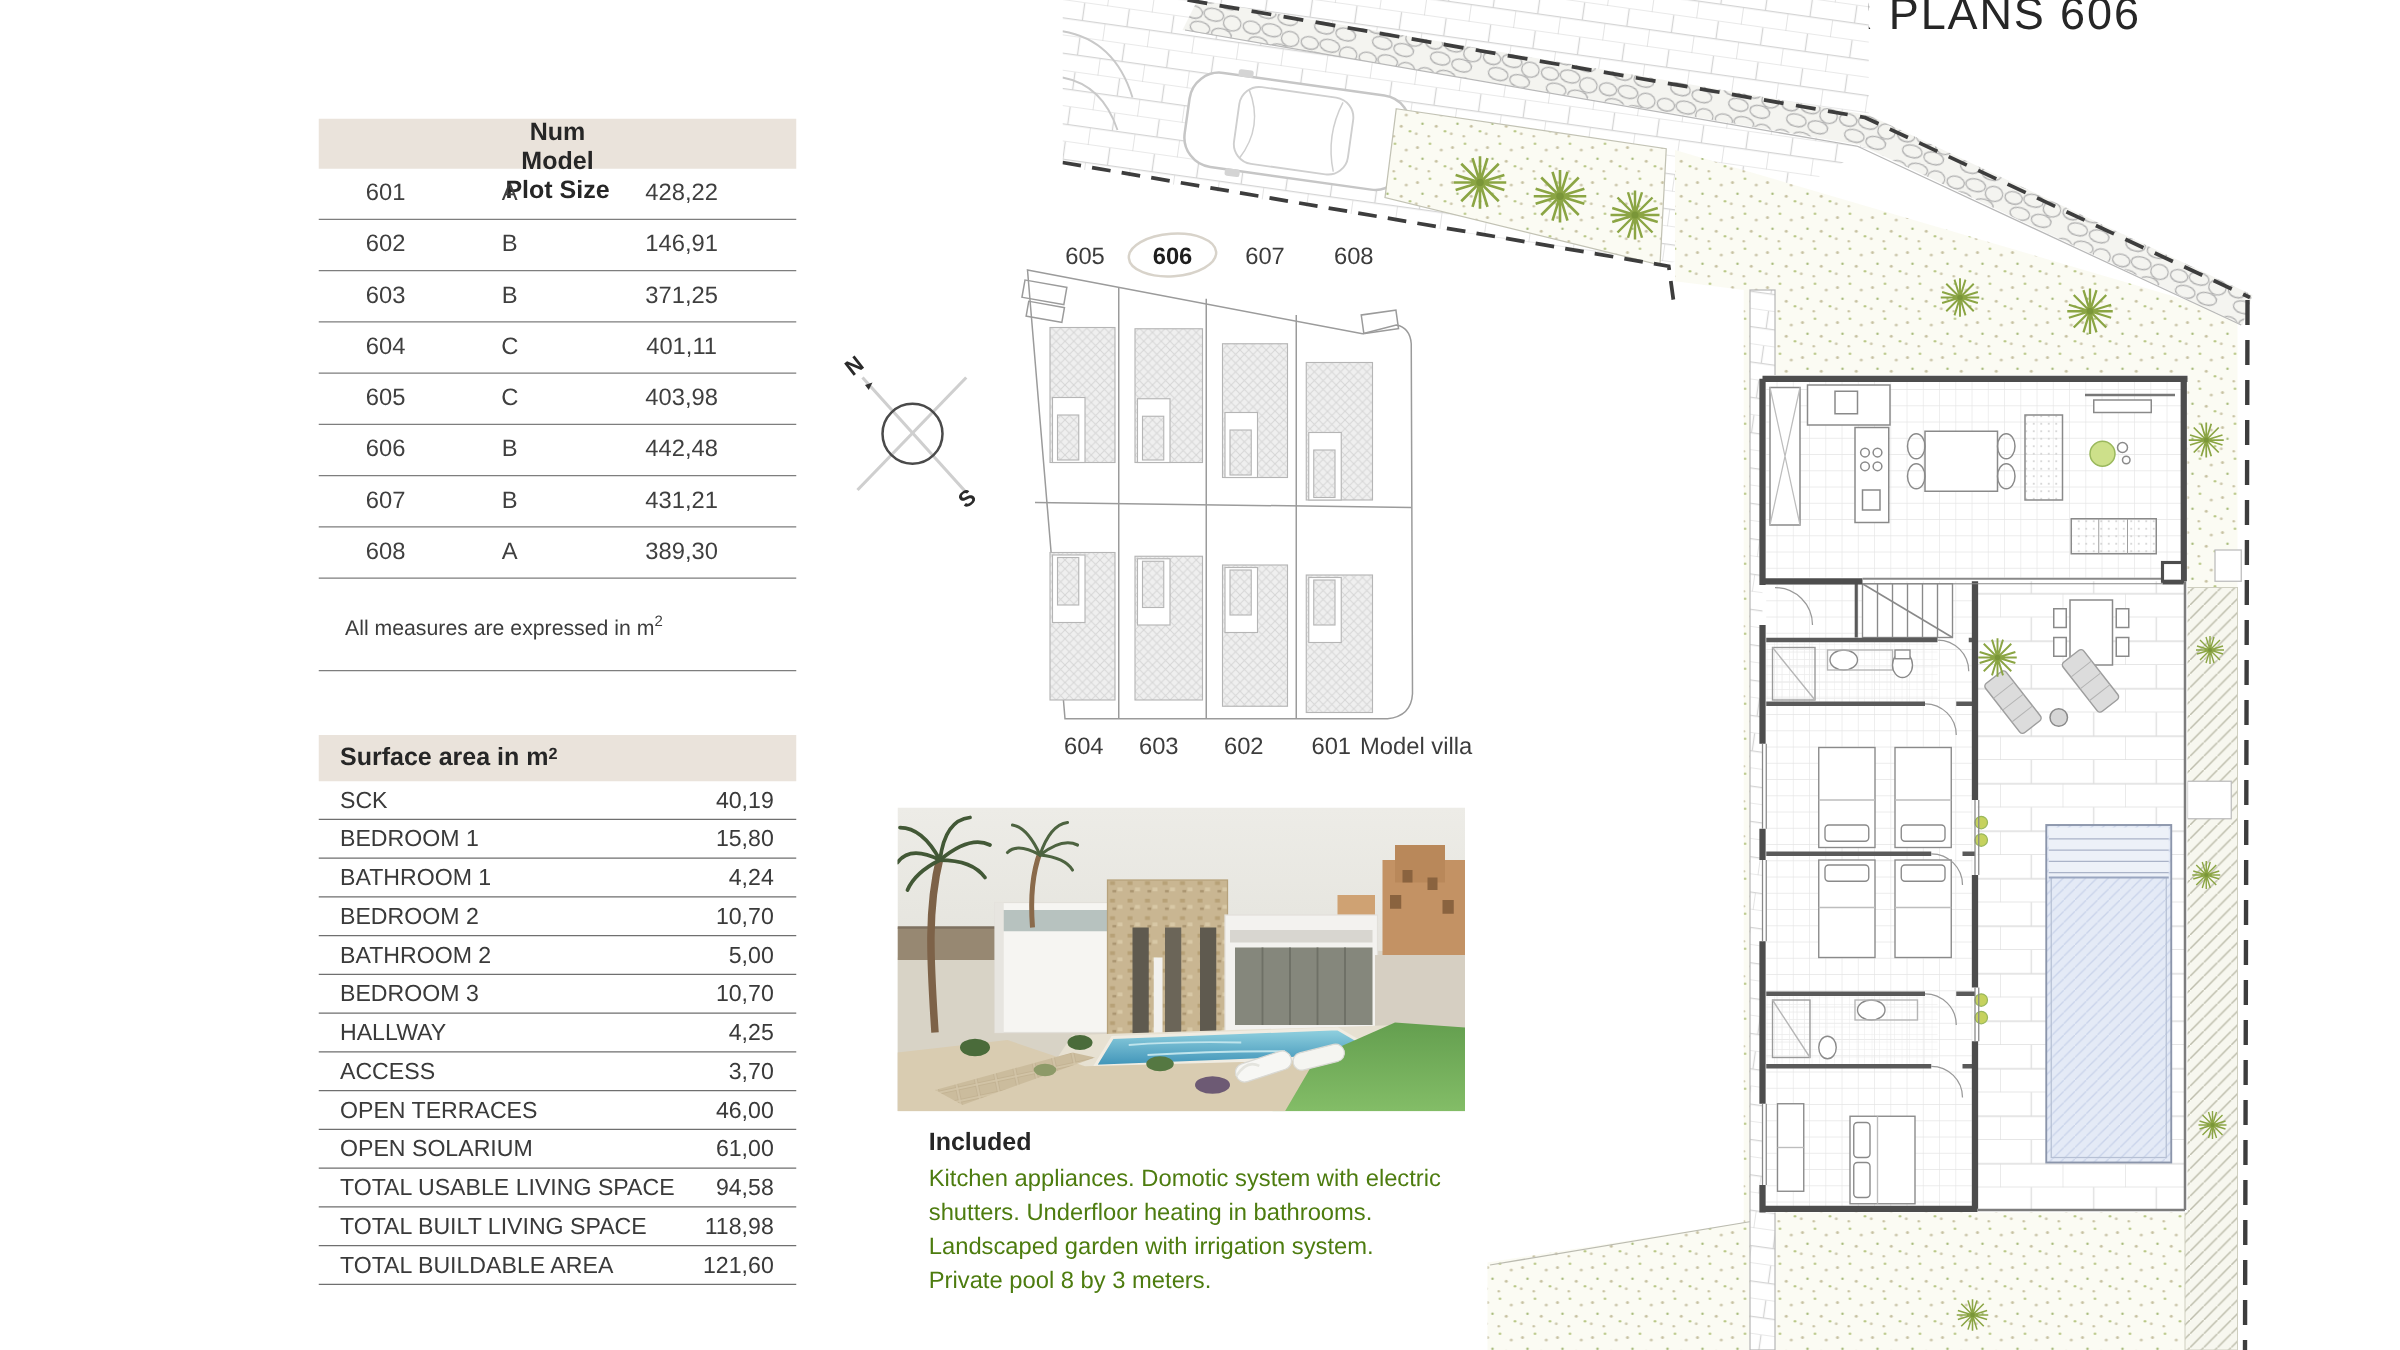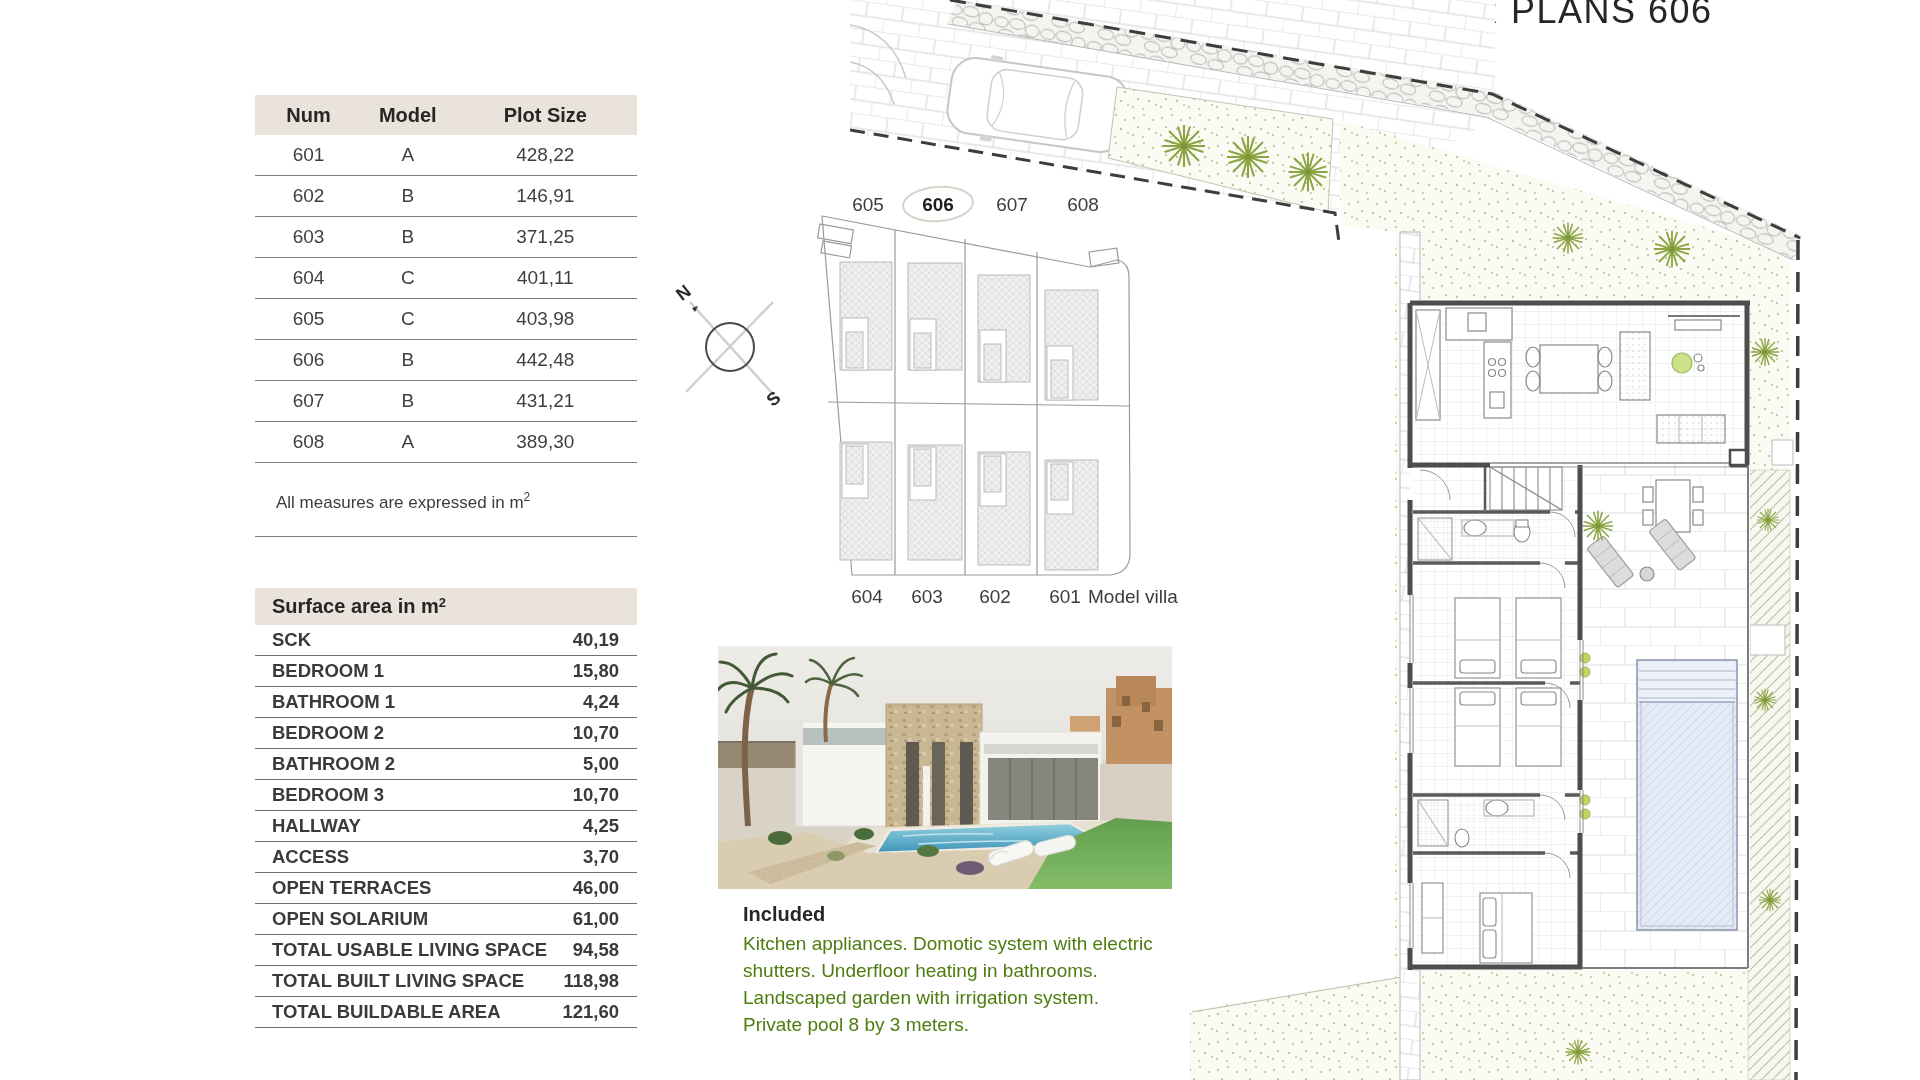--- a/index.html
+++ b/index.html
@@ -7,42 +7,42 @@
        font-family:"Liberation Sans",sans-serif;position:relative;color:#3a3a3a;}
   .abs{position:absolute;}
 
   
   .page-title{left:1368px;top:-10px;font-size:36px;font-weight:500;letter-spacing:1.5px;
               color:#262626;white-space:nowrap;}
 
   
   .plot-table{left:255px;top:95px;width:382px;}
   .plot-table .thead{display:flex;height:40px;align-items:center;background:#eae3db;
-                     font-weight:bold;font-size:20px;color:#262626;}
+                     font-weight:bold;font-size:20px;color:#262626;flex-direction:column;}
   .plot-table .thead span:nth-child(1){width:28%;text-align:center;}
   .plot-table .thead span:nth-child(2){width:24%;text-align:center;}
   .plot-table .thead span:nth-child(3){width:48%;text-align:center;}
   .plot-table .trow{display:flex;height:40px;align-items:center;border-bottom:1.5px solid #7e7e7e;
                     font-size:19px;color:#3f3f3f;}
   .plot-table .trow span:nth-child(1){width:28%;text-align:center;}
   .plot-table .trow span:nth-child(2){width:24%;text-align:center;}
   .plot-table .trow span:nth-child(3){width:48%;text-align:center;}
 
   .measure-note{left:276px;top:490px;font-size:17px;color:#3c3c3c;}
   .measure-note sup{font-size:12px;}
   .note-divider{left:255px;top:536px;width:382px;height:0;border-top:1.5px solid #7e7e7e;}
 
   
   .surface-table{left:255px;top:588px;width:382px;}
   .surface-table .shead{height:37px;display:flex;align-items:center;background:#eae3db;
                         font-weight:bold;font-size:20px;color:#262626;padding-left:17px;box-sizing:border-box;}
   .surface-table .shead sup{font-size:13px;margin-top:-8px;}
   .surface-table .srow{display:flex;height:31px;align-items:center;justify-content:space-between;
                        border-bottom:1.5px solid #6f6f6f;font-size:18.5px;color:#3a3a3a;
-                       padding:0 18px 0 17px;box-sizing:border-box;font-weight:bold;}
+                       padding:0 18px 0 17px;box-sizing:border-box;}
 
   
   .included{left:720px;top:903px;width:460px;margin-left:23px;}
   .included .inc-head{font-weight:bold;font-size:20px;color:#262626;margin-bottom:4px;}
   .included .inc-line{font-size:19px;line-height:27px;color:#4d7c0f;}
 
   
   .siteplan-svg{left:670px;top:140px;}
   .floorplan-svg{left:850px;top:0px;}
   .photo-svg{left:718px;top:646px;border:0;}

